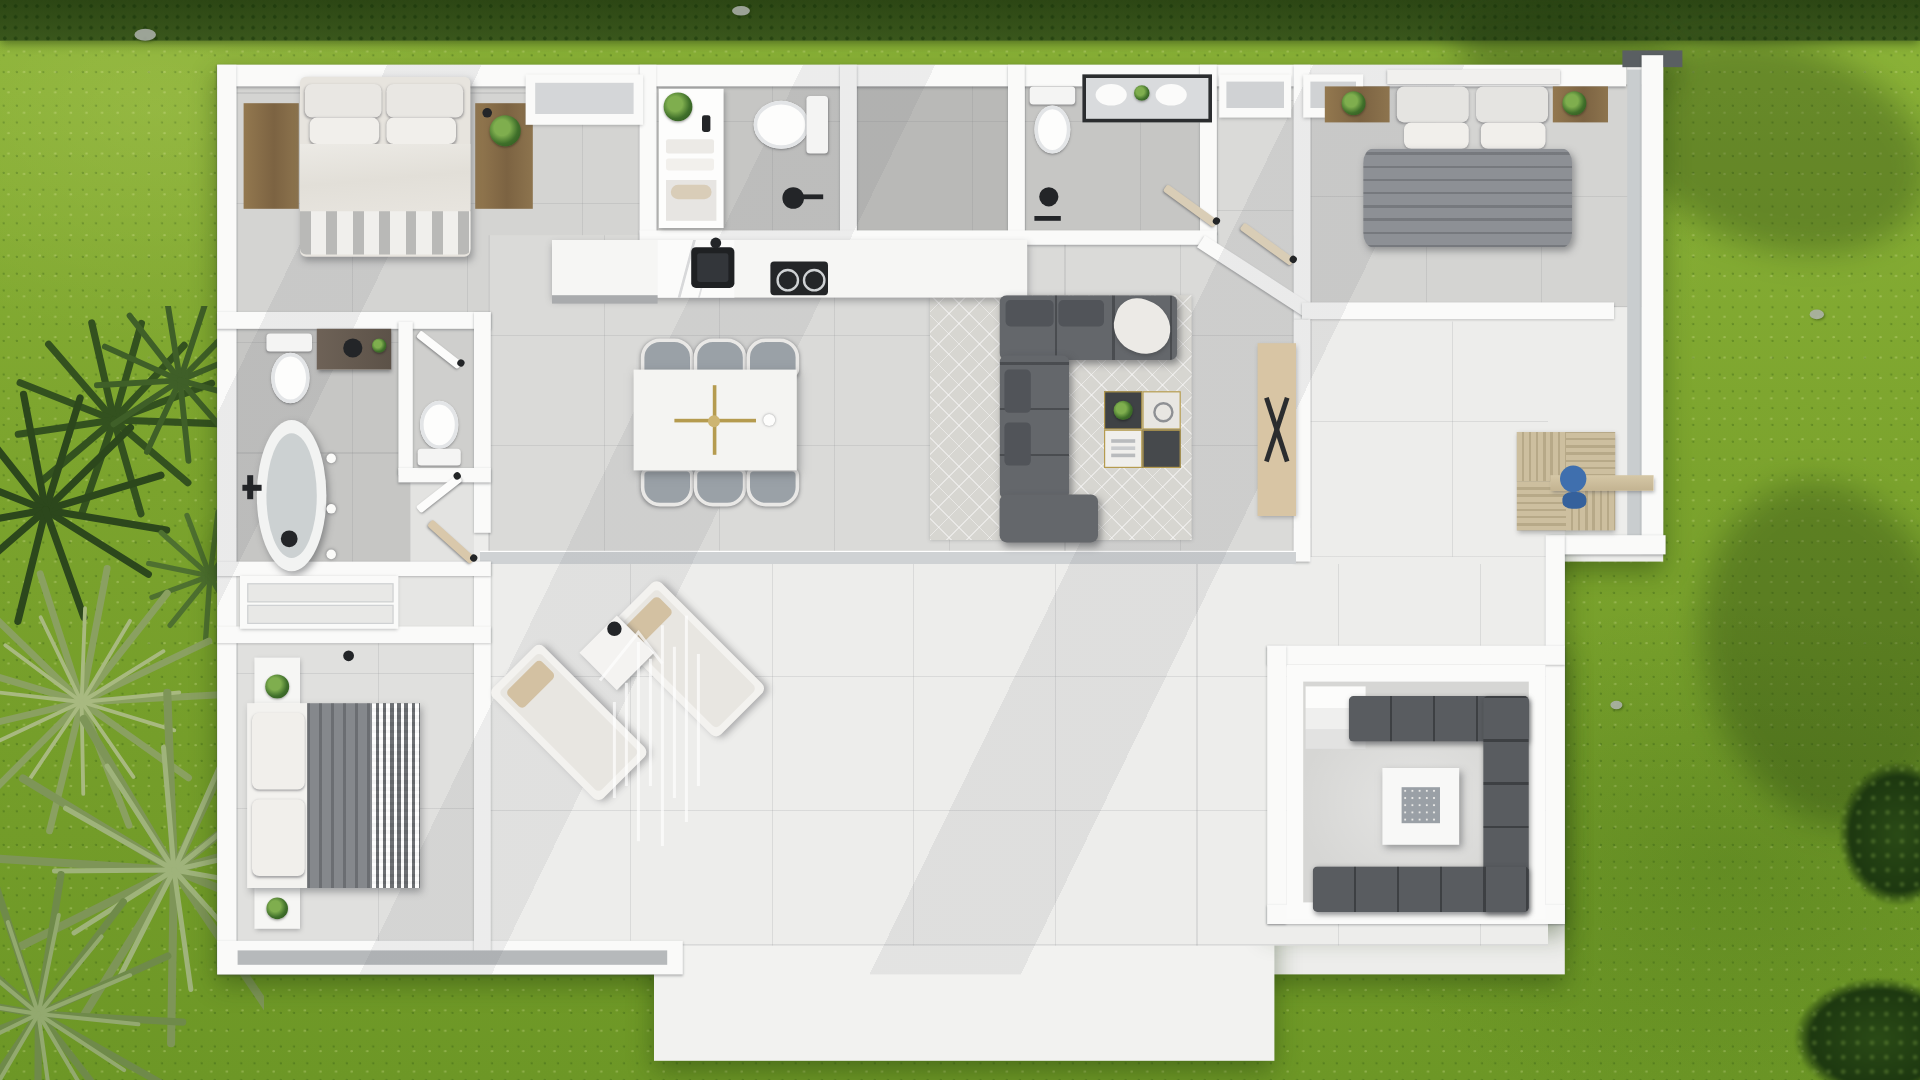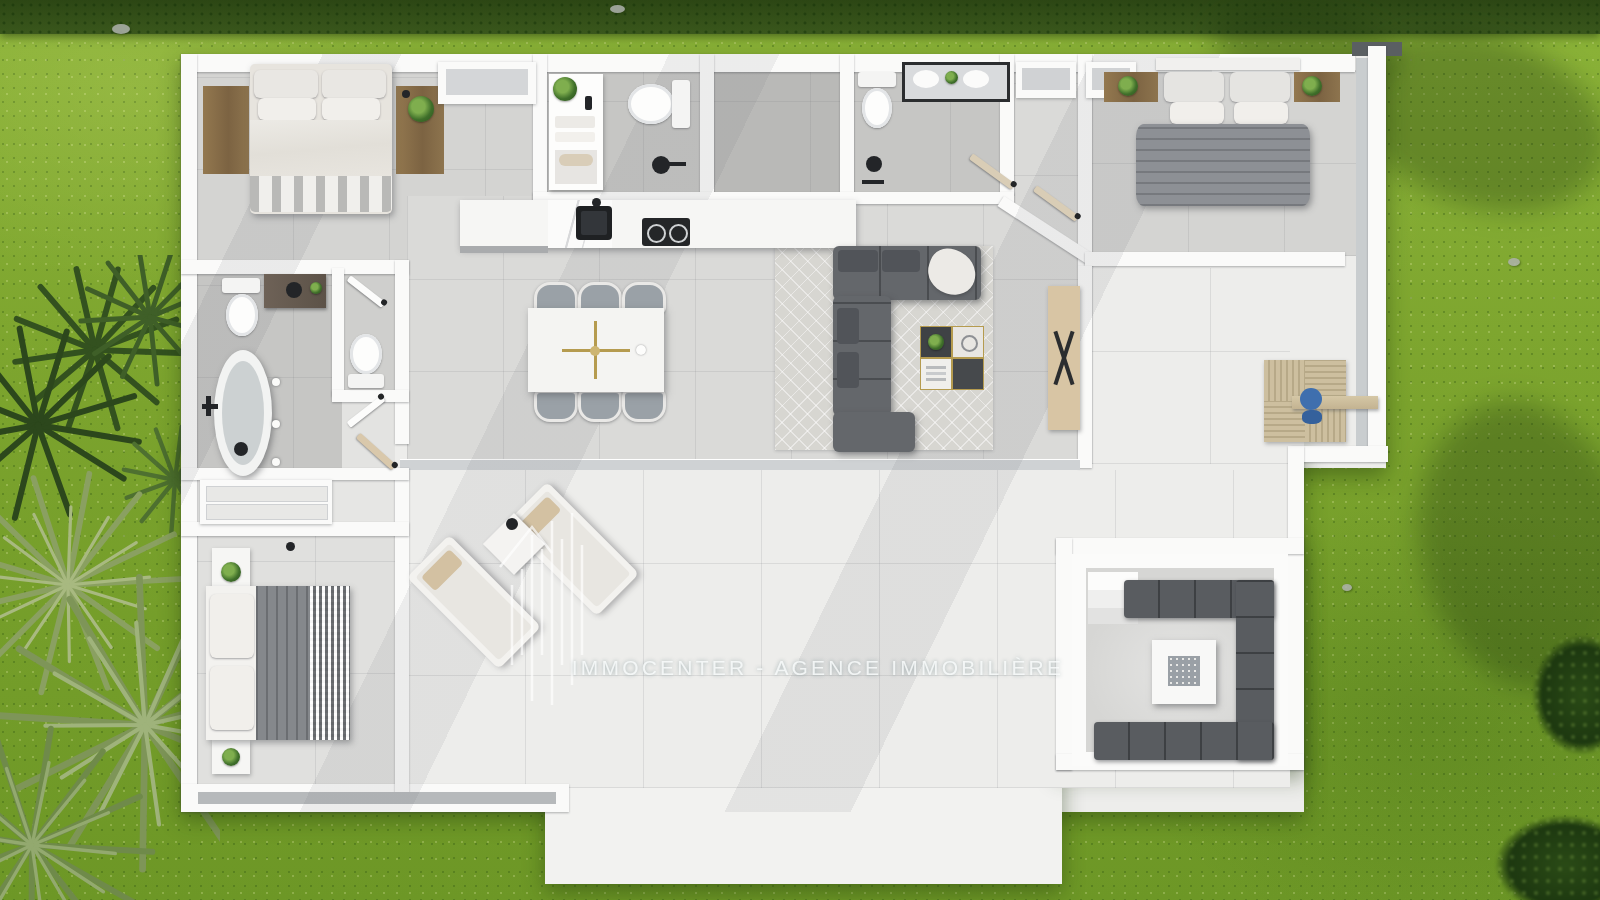--- a/index.html
+++ b/index.html
@@ -395,15 +395,14 @@
       <path d="M20 80 V160"></path>
         <path d="M30 64 V150"></path>
         <path d="M40 30 V196"></path>
       <path d="M50 44 V150"></path>
         <path d="M60 16 V200"></path>
         <path d="M70 34 V160"></path>
       <path d="M80 8 V180"></path>
         <path d="M90 40 V150"></path>
     </g>
   </svg>
-  <div class="abs watermark">IMMOCENTER - AGENCE IMMOBILIÈRE</div>
 
 </div>
 
 </body></html>

